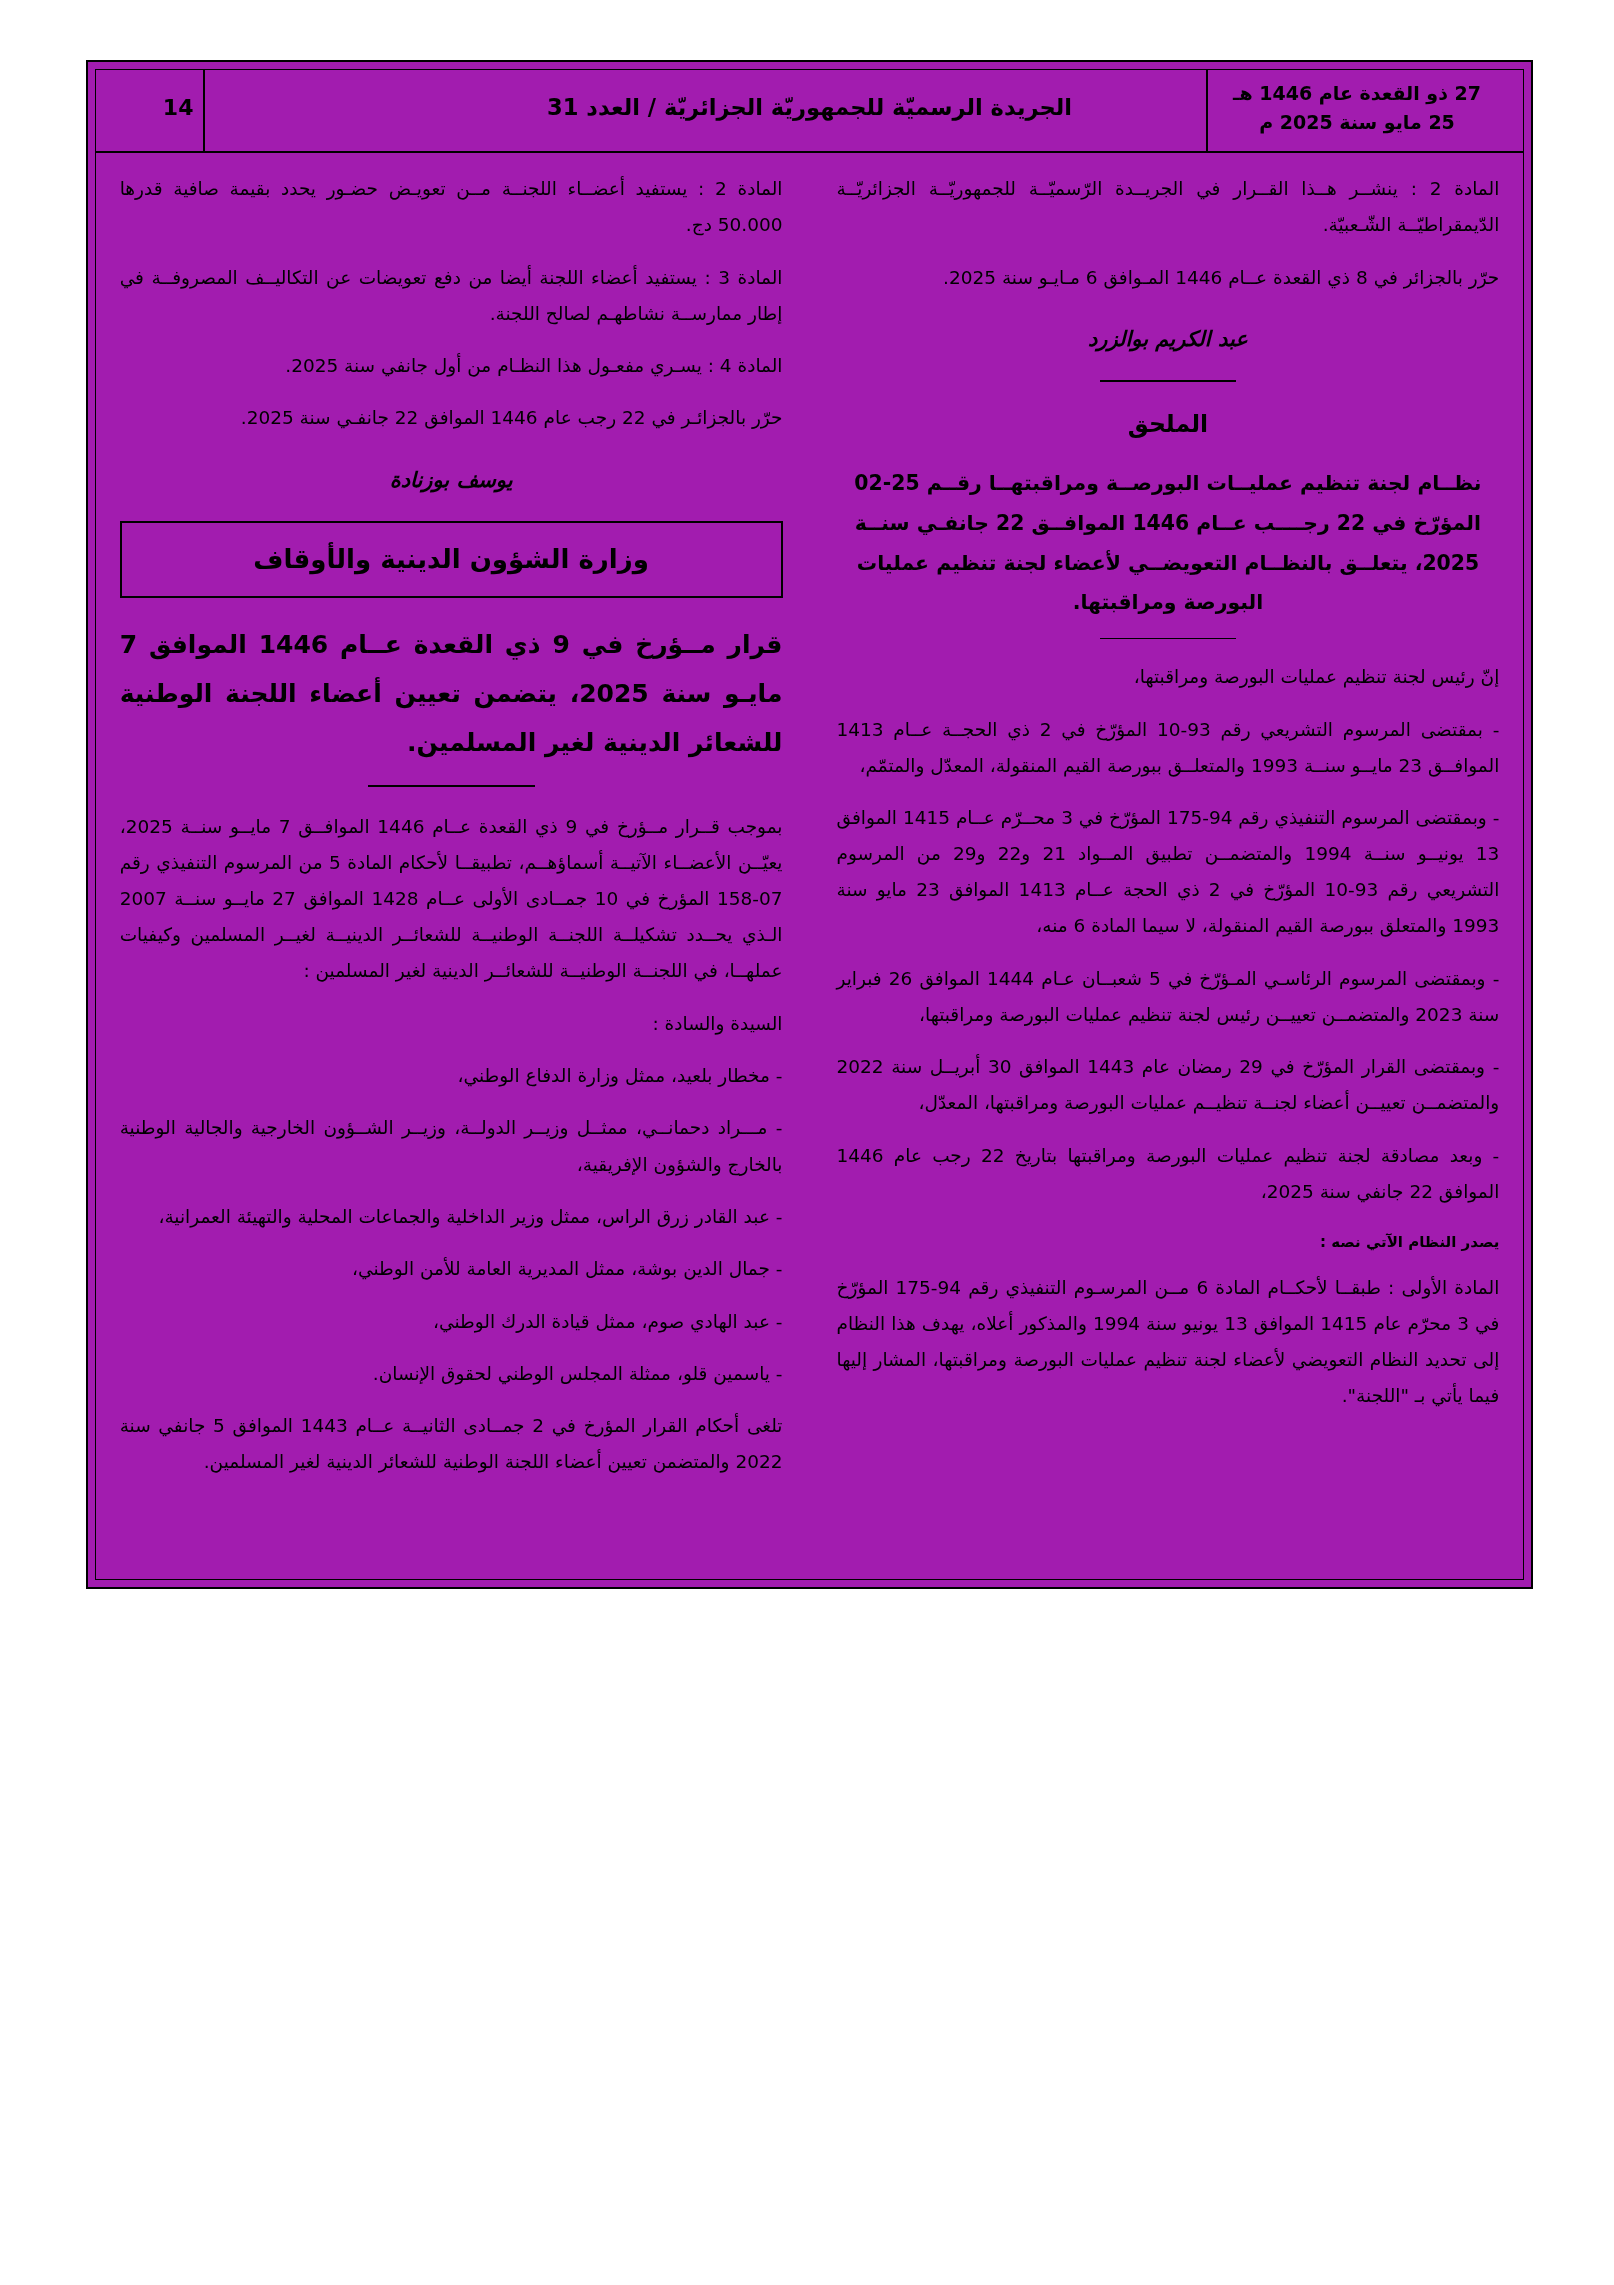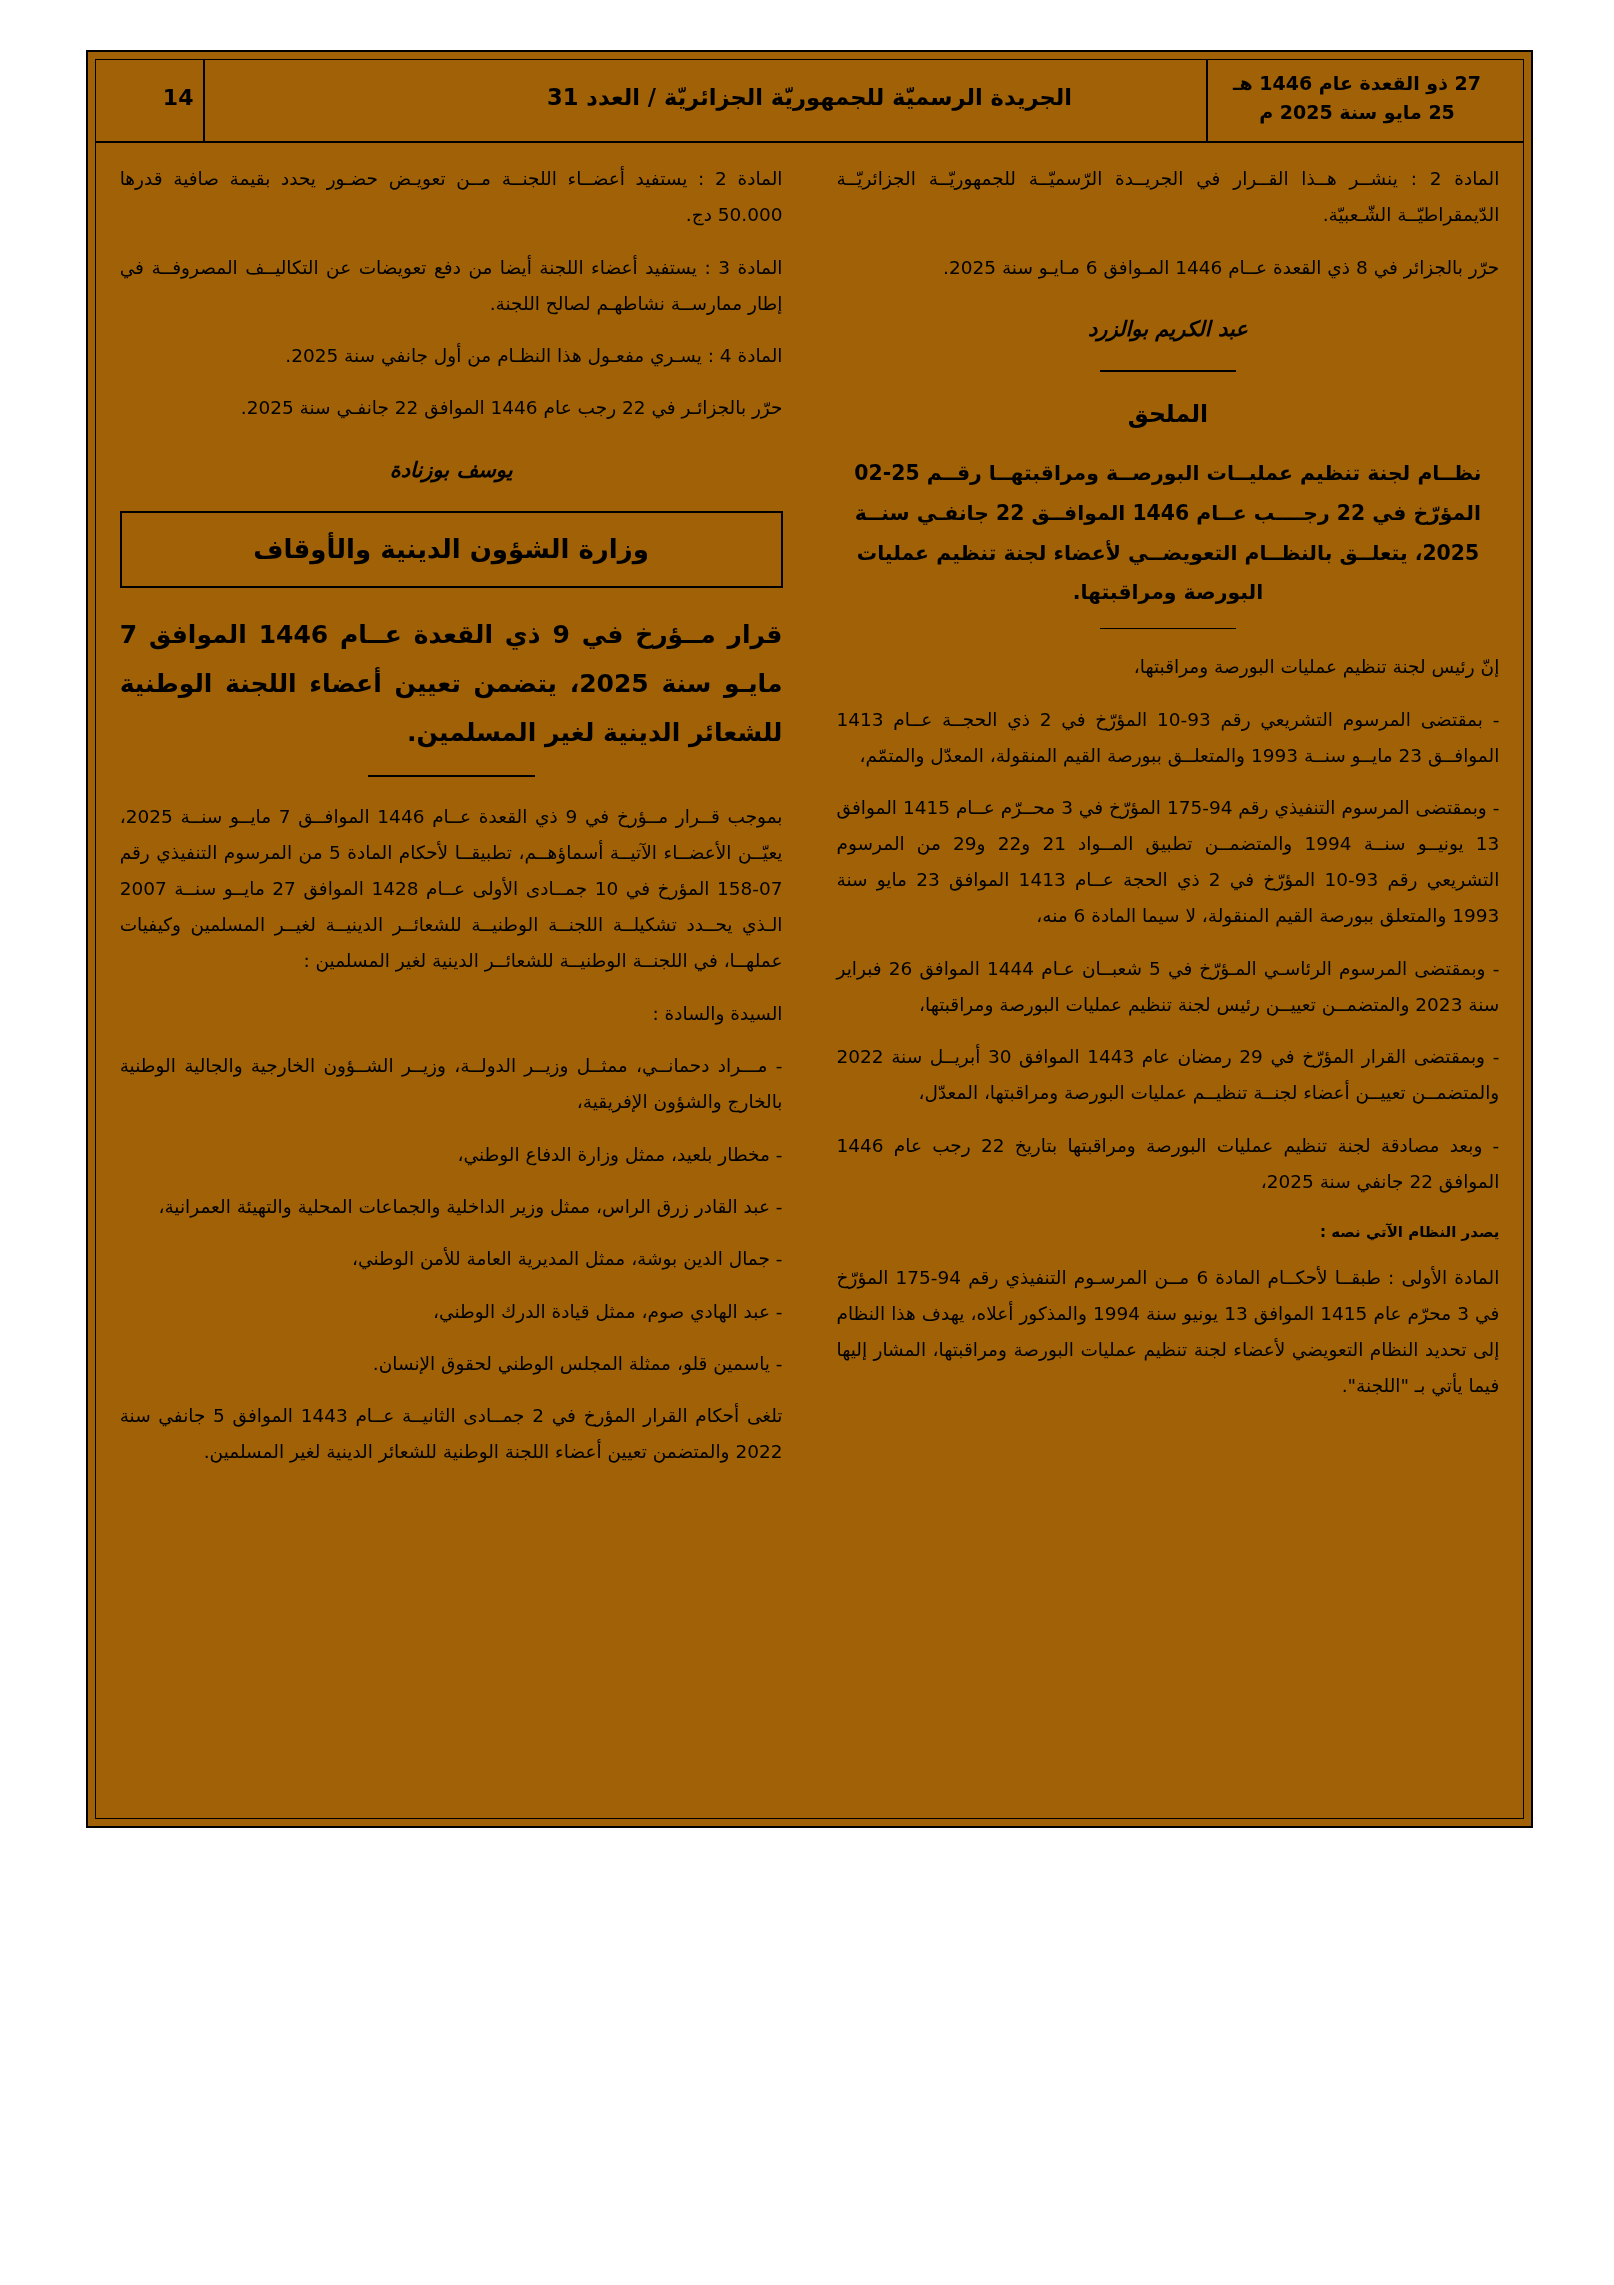--- a/index.html
+++ b/index.html
@@ -11,26 +11,26 @@
     width: 1615px;
     height: 2285px;
     font-family: "DejaVu Sans", "Liberation Sans", sans-serif;
     color: #000000;
     position: relative;
     overflow: hidden;
   }
   .page {
     position: absolute;
     left: 86px;
-    top: 50px;
+    top: 60px;
     width: 1447px;
-    height: 1778px;
+    height: 1529px;
     border: 2.7px solid #000;
     box-sizing: border-box;
-    background: #a16207;
+    background: #a21caf;
   }
   .page-inner {
     position: absolute;
     left: 7.2px;
     top: 7.2px;
     right: 7.2px;
     bottom: 7.2px;
     border: 0.9px solid #000;
     box-sizing: border-box;
   }
@@ -212,22 +212,22 @@
         <p>المادة 3 : يستفيد أعضاء اللجنة أيضا من دفع تعويضات عن التكاليــف المصروفــة في إطار ممارســة نشاطهـم لصالح اللجنة.</p>
         <p>المادة 4 : يسـري مفعـول هذا النظـام من أول جانفي سنة 2025.</p>
         <p>حرّر بالجزائـر في 22 رجب عام 1446 الموافق 22 جانفـي سنة 2025.</p>
         <div class="sig">يوسف بوزنادة</div>
         <div class="ministry-box">وزارة الشؤون الدينية والأوقاف</div>
         <div class="decree-title">قرار مــؤرخ في 9 ذي القعدة عــام 1446 الموافق 7 مايـو سنة 2025، يتضمن تعيين أعضاء اللجنة الوطنية للشعائر الدينية لغير المسلمين.</div>
         <div class="rule-wide"></div>
         <p>بموجب قــرار مــؤرخ في 9 ذي القعدة عــام 1446 الموافــق 7 مايــو سنــة 2025، يعيّــن الأعضــاء الآتيــة أسماؤهــم، تطبيقــا لأحكام المادة 5 من المرسوم التنفيذي رقم 07-158 المؤرخ في 10 جمــادى الأولى عــام 1428 الموافق 27 مايــو سنــة 2007 الـذي يحــدد تشكيلــة اللجنــة الوطنيــة للشعائــر الدينيــة لغيــر المسلمين وكيفيات عملهــا، في اللجنــة الوطنيــة للشعائــر الدينية لغير المسلمين :</p>
         <p>السيدة والسادة :</p>
         <div class="names">
+          <p>- مخطار بلعيد، ممثل وزارة الدفاع الوطني،</p>
           <p>- مـــراد دحمانــي، ممثــل وزيــر الدولــة، وزيــر الشــؤون الخارجية والجالية الوطنية بالخارج والشؤون الإفريقية،</p>
-          <p>- مخطار بلعيد، ممثل وزارة الدفاع الوطني،</p>
           <p>- عبد القادر زرق الراس، ممثل وزير الداخلية والجماعات المحلية والتهيئة العمرانية،</p>
           <p>- جمال الدين بوشة، ممثل المديرية العامة للأمن الوطني،</p>
           <p>- عبد الهادي صوم، ممثل قيادة الدرك الوطني،</p>
           <p>- ياسمين قلو، ممثلة المجلس الوطني لحقوق الإنسان.</p>
         </div>
         <p>تلغى أحكام القرار المؤرخ في 2 جمــادى الثانيــة عــام 1443 الموافق 5 جانفي سنة 2022 والمتضمن تعيين أعضاء اللجنة الوطنية للشعائر الدينية لغير المسلمين.</p>
       </div>
 
     </div>
   </div>

